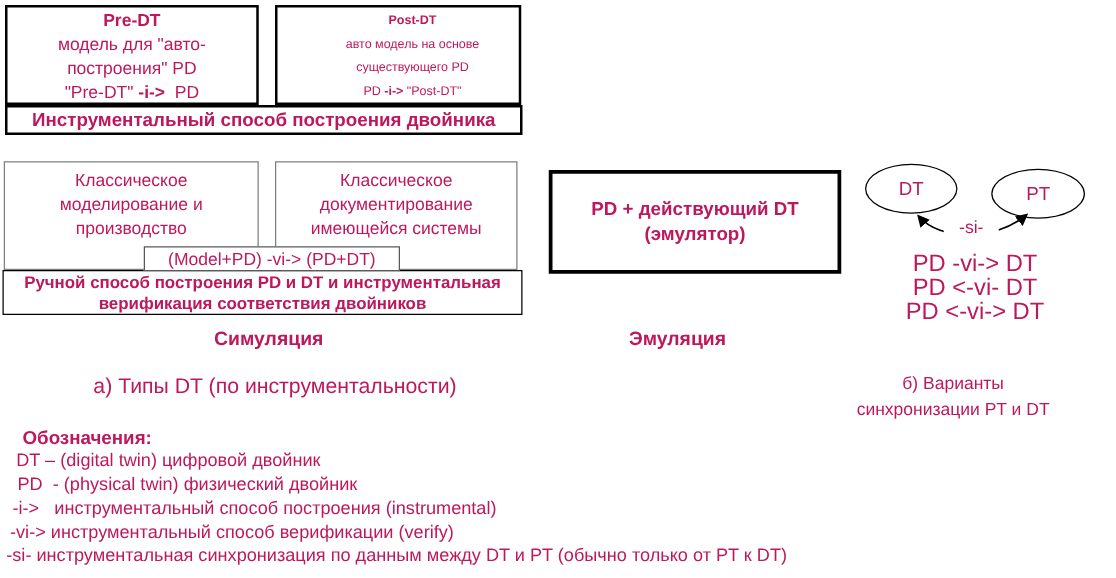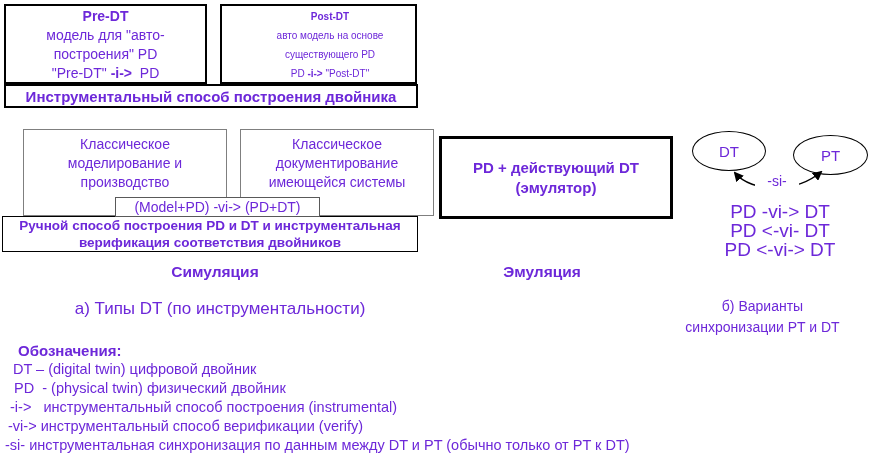--- a/index.html
+++ b/index.html
@@ -1,31 +1,31 @@
 <!DOCTYPE html>
 <html><head>
 <meta charset="utf-8">
 <style>
   html,body{margin:0;padding:0;background:#fff;}
   .stage{
     position:relative;width:893px;height:462px;background:#ffffff;
-    font-family:"Liberation Sans",sans-serif;color:#6d28d9;overflow:hidden;
+    font-family:"Liberation Sans",sans-serif;color:#be185d;overflow:hidden;
   }
   .abs{position:absolute;box-sizing:border-box;}
   .ctr{text-align:center;}
   
   .box-thick{border:2px solid #000;background:#fff;}
   .box-a{left:4px;top:4px;width:203px;height:80px;font-size:14px;line-height:19px;padding-top:1px;}
   .box-b{left:220px;top:4px;width:197px;height:80px;font-size:10px;line-height:19px;padding-top:1px;padding-left:23px;}
   .bar1{left:4px;top:84px;width:414px;height:24px;display:flex;align-items:center;justify-content:center;
         font-weight:bold;font-size:15px;}
   .boxtitle{font-weight:bold;}
   .formula{white-space:pre;}
   
-  .box-gray{border:1.5px solid #7f7f7f;background:#fff;margin-left:20px;}
+  .box-gray{border:1.5px solid #7f7f7f;background:#fff;}
   .box-c{left:3px;top:129px;width:204px;height:87px;font-size:14px;line-height:19px;padding-top:5px;}
   .box-d{left:220px;top:129px;width:194px;height:87px;font-size:14px;line-height:19px;padding-top:5px;}
   .box-e{left:115px;top:197px;width:205px;height:20px;border:1.5px solid #595959;background:#fff;z-index:2;
          display:flex;align-items:center;justify-content:center;font-size:14px;}
   .bar2{left:2px;top:216px;width:416px;height:36px;border:1.5px solid #000;background:#fff;
         font-weight:bold;font-size:13.5px;line-height:16.5px;padding-top:1px;}
   
   .box-g{left:439px;top:136px;width:234px;height:83px;border:3px solid #000;background:#fff;
          display:flex;flex-direction:column;align-items:center;justify-content:center;
          font-weight:bold;font-size:15px;line-height:20px;}

